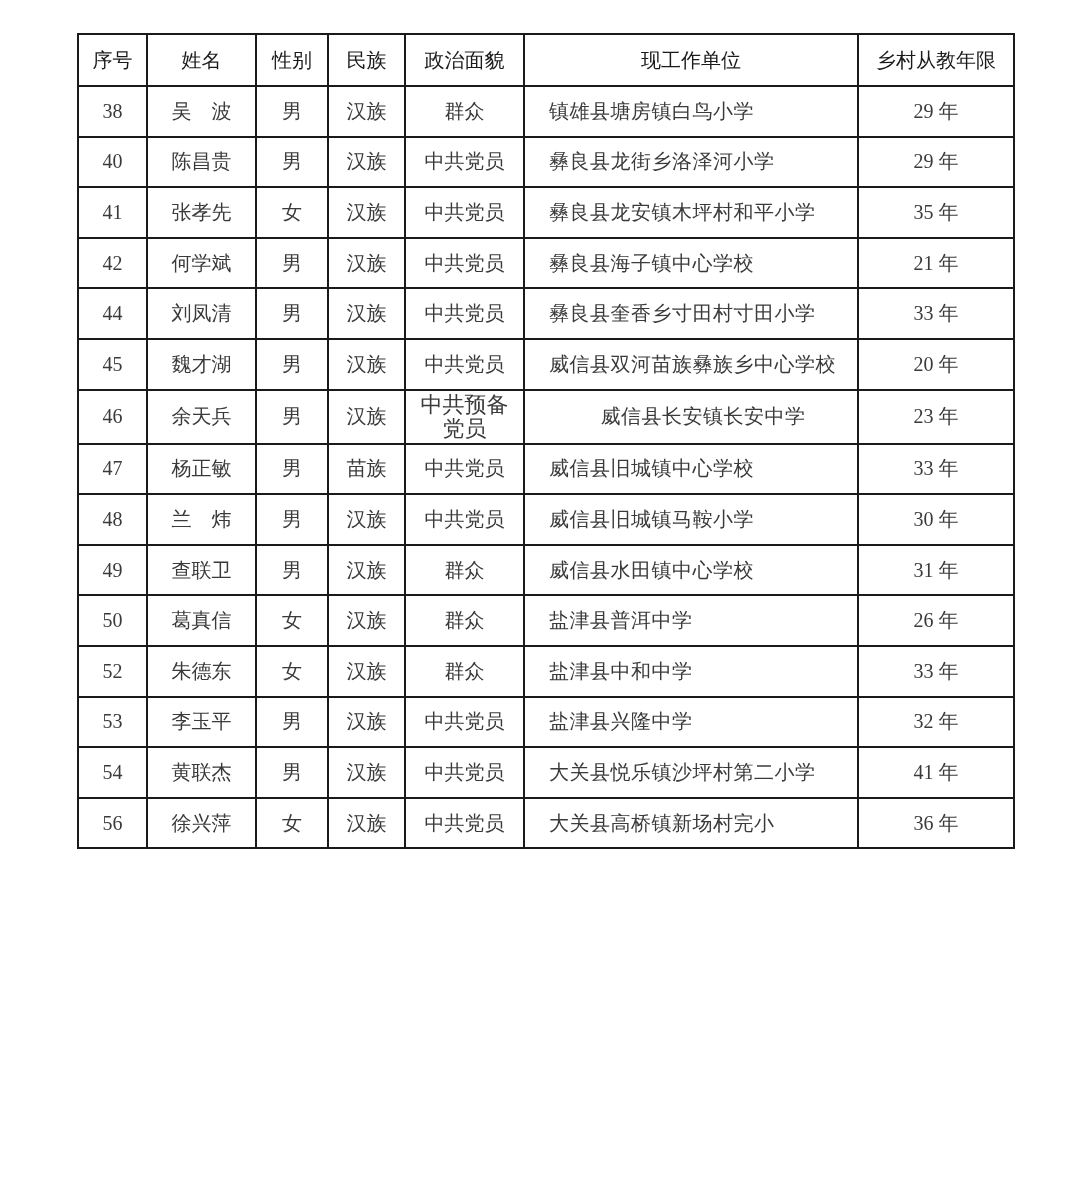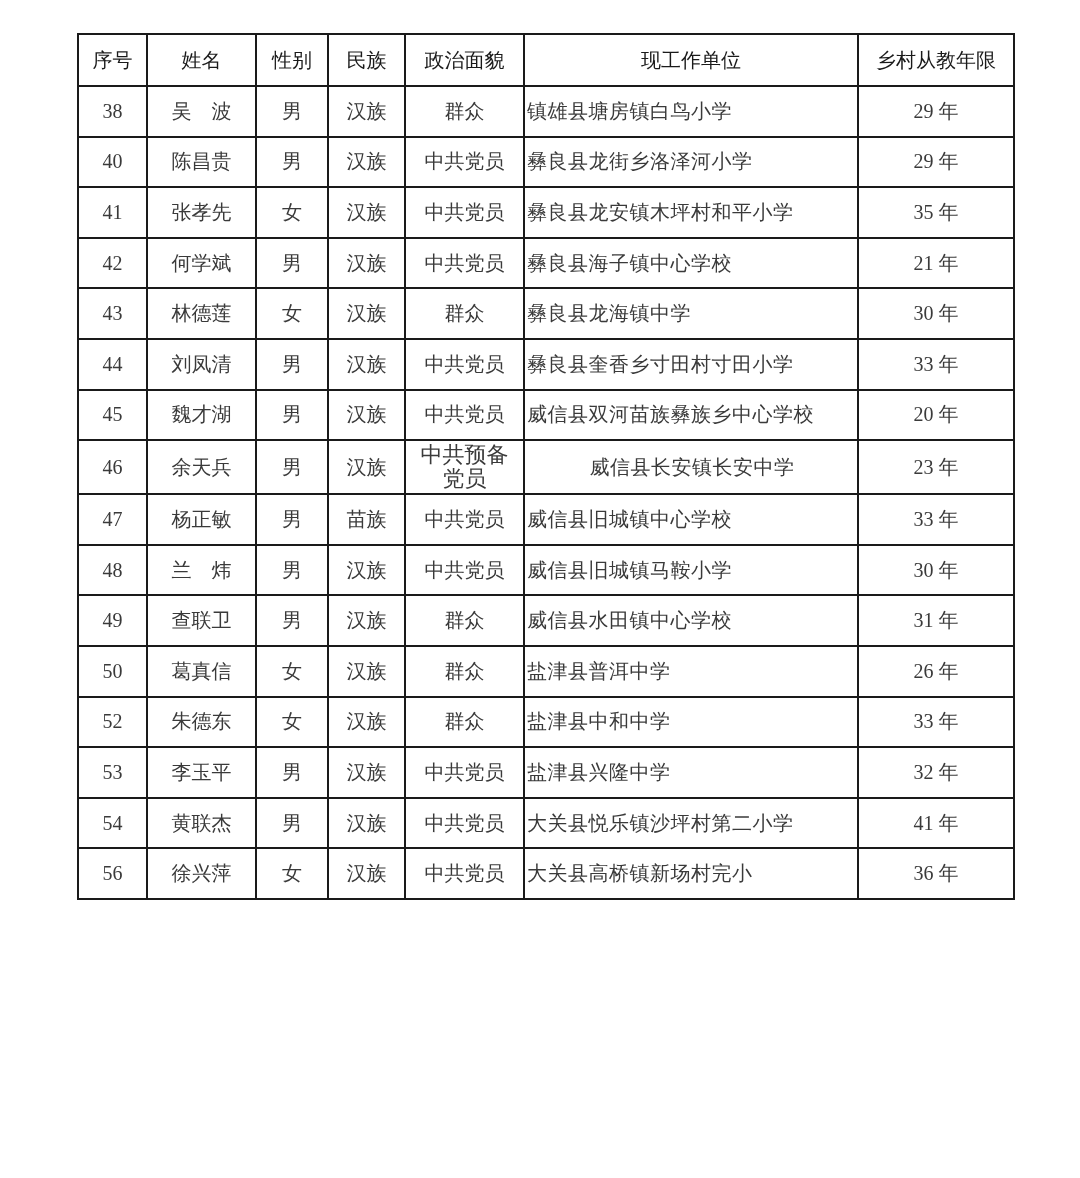--- a/index.html
+++ b/index.html
@@ -46,21 +46,21 @@
       font-size: 20px;
       color: #1a1a1a;
     }
     td {
       height: 48.6px;
       font-size: 20px;
       color: #3a3a3a;
     }
     td.unit {
       text-align: left;
-      padding-left: 2px;
+      padding-left: 24px;
       letter-spacing: 0.5px;
     }
     td.pol.two-line {
       line-height: 24px;
       font-size: 22px;
     }
     tr.tall td { height: 52px; text-align: center; }
     td.no, td.years {
       font-family: "Liberation Serif", "DejaVu Serif", serif;
     }
@@ -121,29 +121,20 @@
       <tr>
         <td class="no">42</td>
         <td class="name">何学斌</td>
         <td>男</td>
         <td>汉族</td>
         <td class="pol">中共党员</td>
         <td class="unit">彝良县海子镇中心学校</td>
         <td class="years">21 年</td>
       </tr>
       <tr>
-        <td class="no">43</td>
-        <td class="name">林德莲</td>
-        <td>女</td>
-        <td>汉族</td>
-        <td class="pol">群众</td>
-        <td class="unit">彝良县龙海镇中学</td>
-        <td class="years">30 年</td>
-      </tr>
-      <tr>
         <td class="no">44</td>
         <td class="name">刘凤清</td>
         <td>男</td>
         <td>汉族</td>
         <td class="pol">中共党员</td>
         <td class="unit">彝良县奎香乡寸田村寸田小学</td>
         <td class="years">33 年</td>
       </tr>
       <tr>
         <td class="no">45</td>

